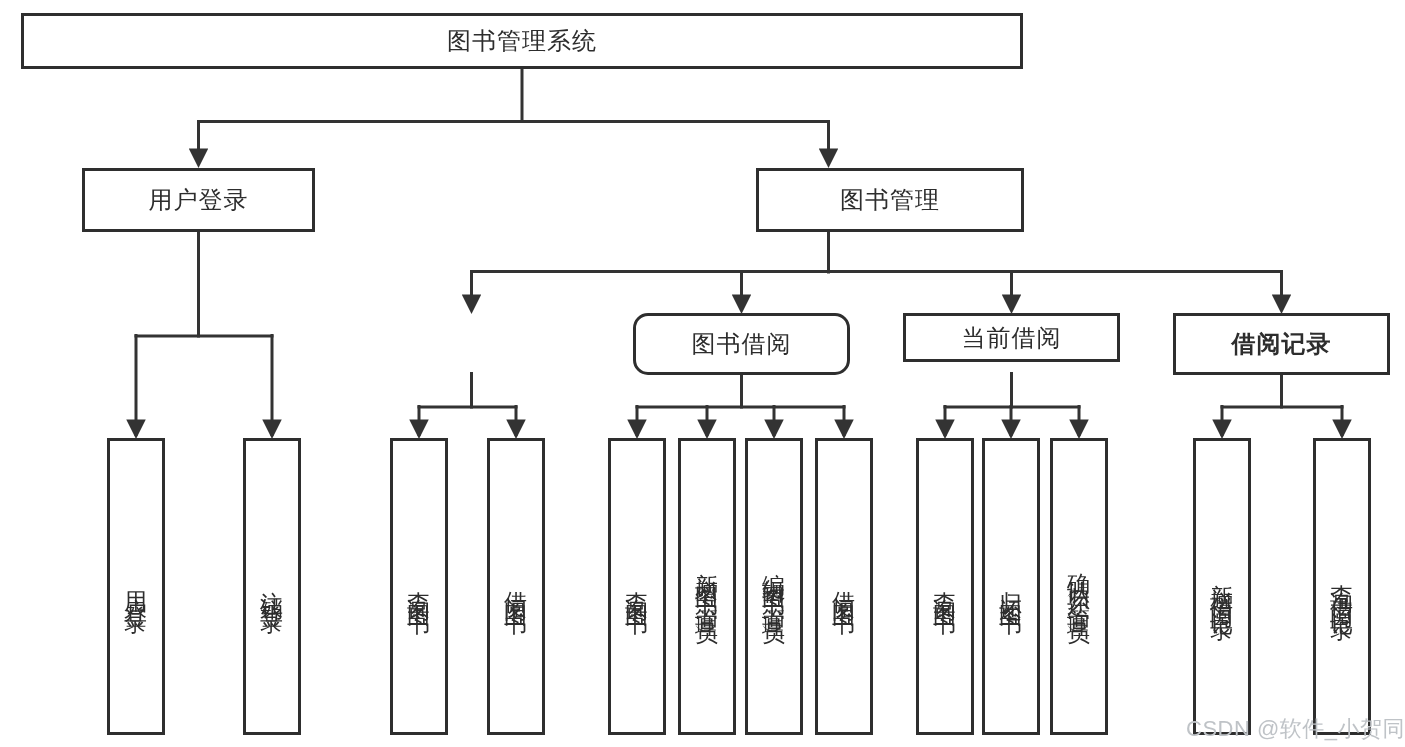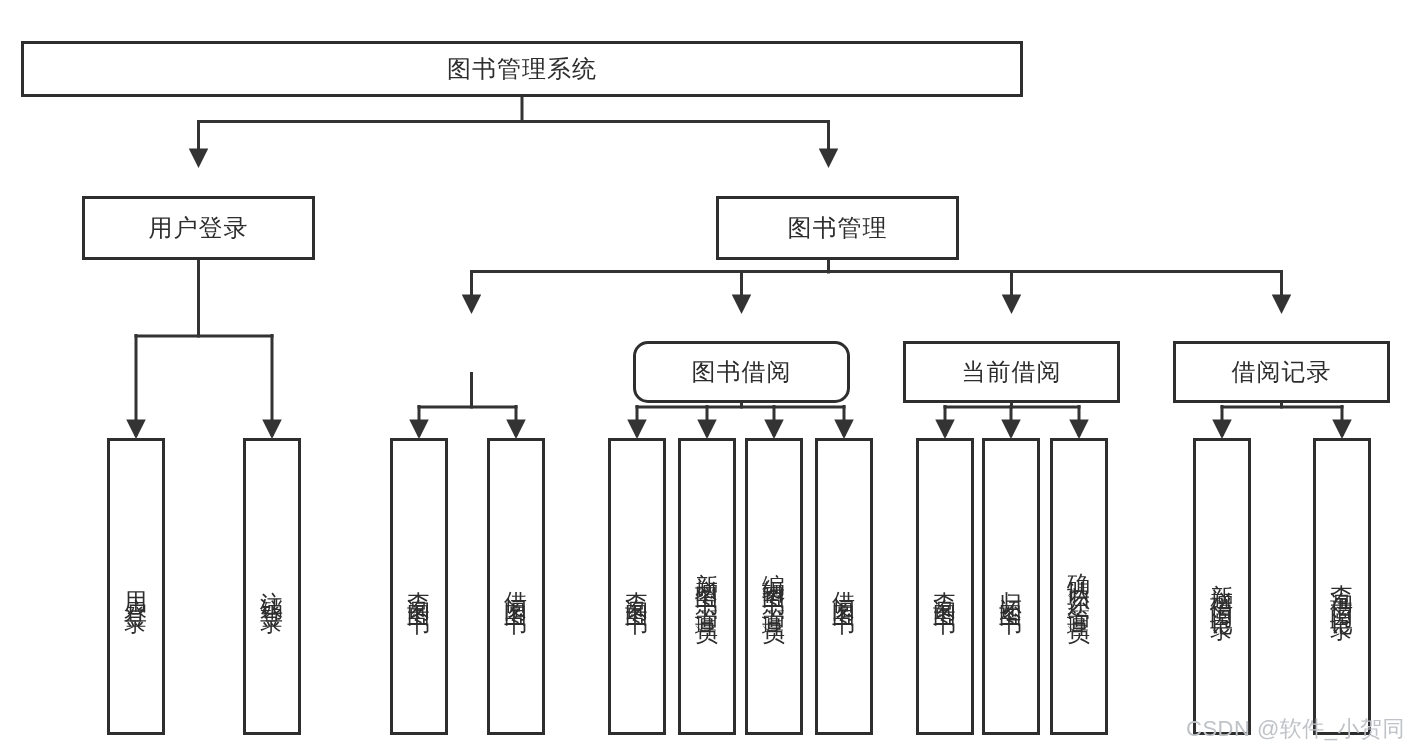--- a/index.html
+++ b/index.html
@@ -21,21 +21,20 @@
     box-sizing: border-box;
     border: 3px solid #2e2e2e;
     background: #ffffff;
     display: flex;
     align-items: center;
     justify-content: center;
     color: #2d2d2d;
     font-size: 24px;
     letter-spacing: 1px;
     white-space: nowrap;
-    margin-top: 28px;
   }
   .leaf {
     position: absolute;
     box-sizing: border-box;
     border: 3px solid #2e2e2e;
     background: #ffffff;
     width: 58px;
     top: 438px;
     height: 297px;
     color: #2d2d2d;
@@ -112,25 +111,25 @@
       <path d="M1281.5 372 V408.5"></path>
       <path d="M1220.5 407 H1343.5"></path>
       <path d="M1222 405 V436" marker-end="url(#arrow)"></path>
       <path d="M1342 405 V436" marker-end="url(#arrow)"></path>
     </g>
   </svg>
 
   <div class="node" style="left:21px; top:13px; width:1002px; height:56px;">图书管理系统</div>
 
   <div class="node" style="left:82px; top:168px; width:233px; height:64px;">用户登录</div>
-  <div class="node" style="left:716px; top:168px; width:243px; height:64px;">图书管理</div>
+  <div class="node" style="left:756px; top:168px; width:268px; height:64px;">图书管理</div>
 
   <div class="node" style="left:633px; top:313px; width:217px; height:62px;border-radius:15px;">图书借阅</div>
-  <div class="node" style="left:903px; top:313px; width:217px; height:62px;font-family:Liberation Serif, serif;">当前借阅</div>
-  <div class="node" style="left:1173px; top:313px; width:217px; height:62px;">借阅记录</div>
+  <div class="node" style="left:903px; top:313px; width:217px; height:49px;font-family:Liberation Serif, serif;">当前借阅</div>
+  <div class="node" style="left:1173px; top:313px; width:217px; height:62px;font-weight:bold;">借阅记录</div>
 
   <div class="leaf" style="left:107px;">用户登录</div>
   <div class="leaf" style="left:243px;">注销登录</div>
 
   <div class="leaf" style="left:390px;">查询图书</div>
   <div class="leaf" style="left:487px;">借阅图书</div>
 
   <div class="leaf" style="left:608px;">查询图书</div>
   <div class="leaf" style="left:678px;">新增图书（管理员）</div>
   <div class="leaf" style="left:745px;">编辑图书（管理员）</div>

